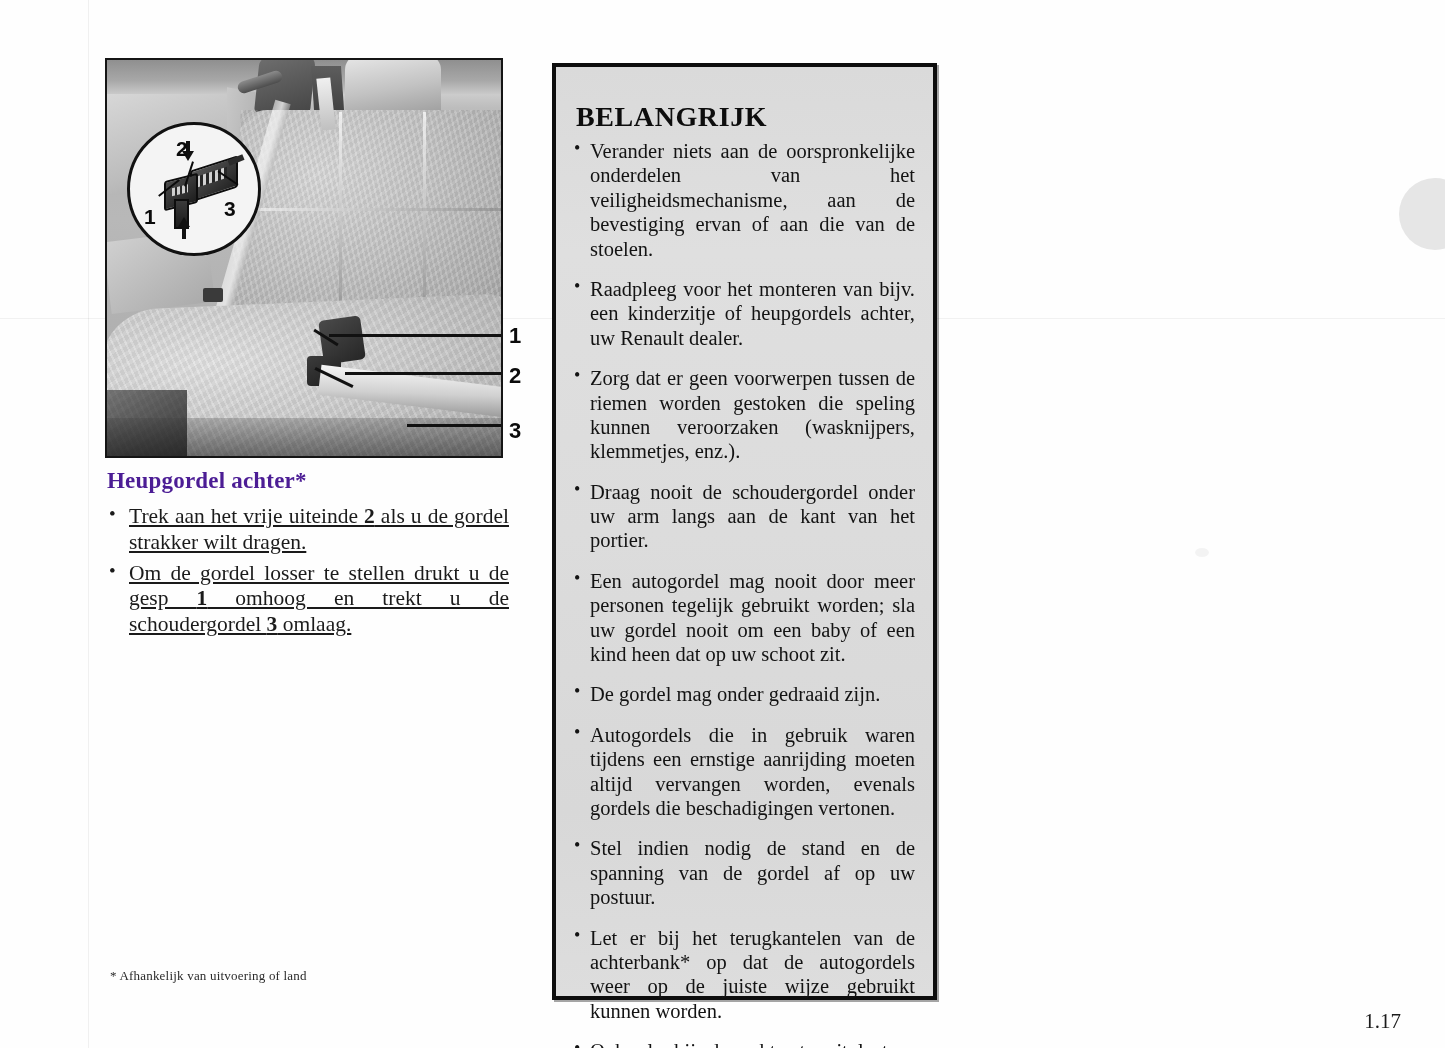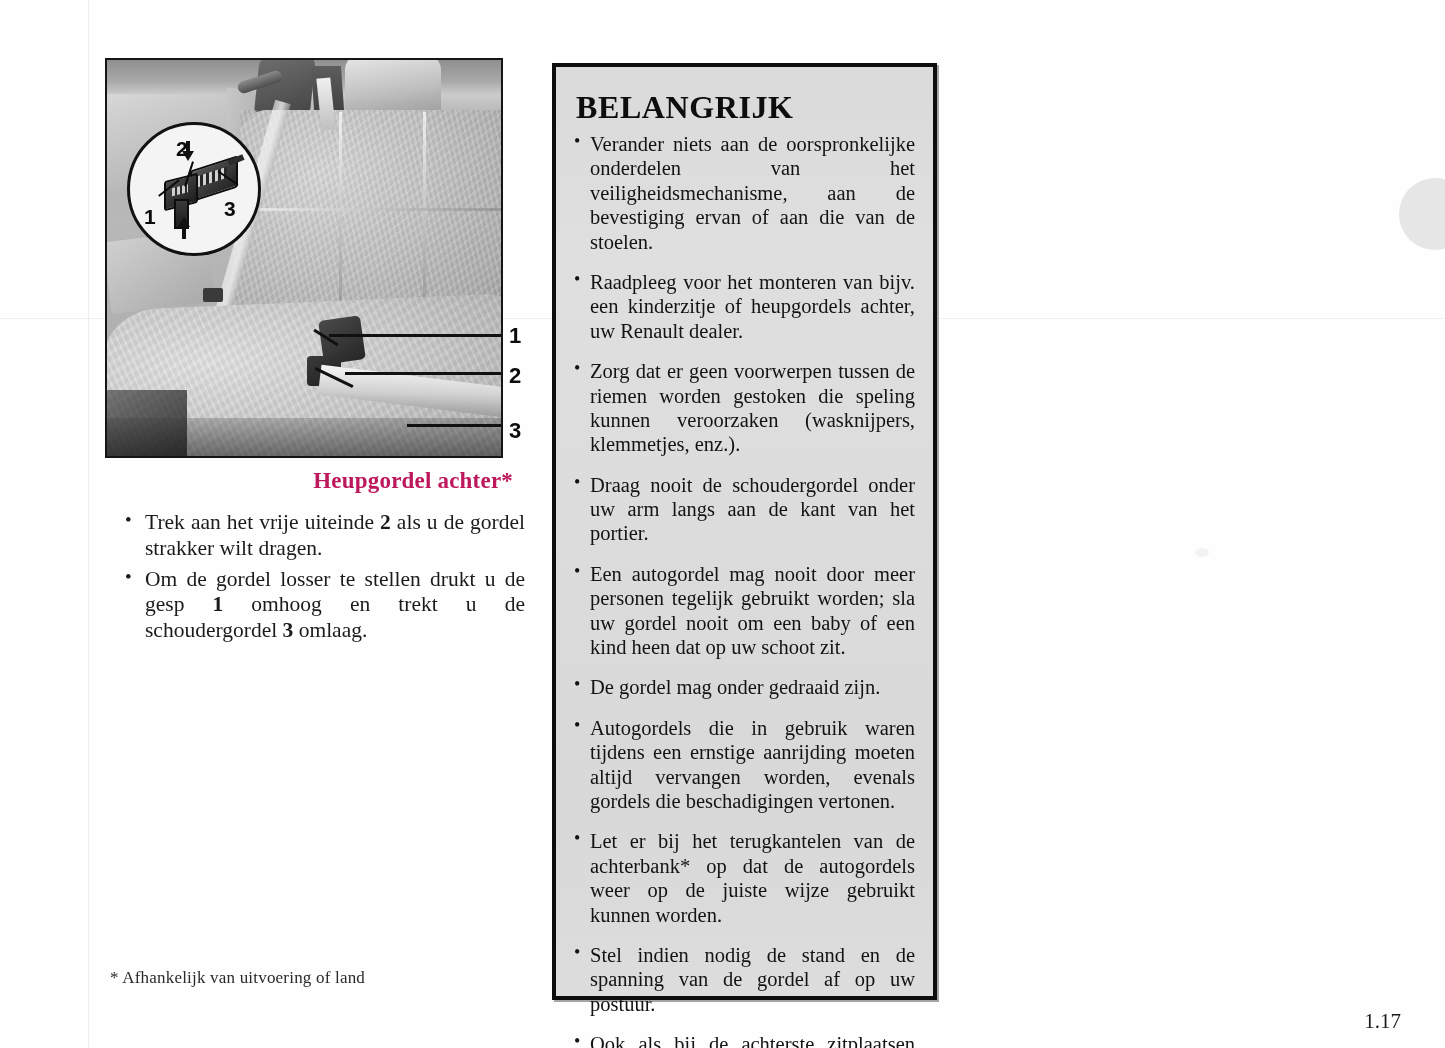--- a/index.html
+++ b/index.html
@@ -363,36 +363,36 @@
     color: #0b0b0b;
   }
 
   
   .sec-title {
     font-family: "Liberation Serif", serif;
     font-weight: bold;
     font-size: 23px;
     letter-spacing: .2px;
     margin: 10px 0 10px 2px;
-    color: #be185d;
-    text-align: right;
+    color: #4c1d95;
   }
   .intro {
     font-size: 21.5px;
     line-height: 1.18;
     margin: 0 0 22px 2px;
     text-align: justify;
     width: 400px;
     color: #1b1b1b;
   }
   .bul-list {
     list-style: none;
-    margin: 16px;
+    margin: 0;
     padding: 0 0 0 2px;
     width: 402px;
+    text-decoration: underline;
   }
   .bul-list li {
     position: relative;
     padding-left: 22px;
     font-size: 21.5px;
     line-height: 1.2;
     text-align: justify;
     margin-bottom: 5px;
     color: #1b1b1b;
   }
@@ -400,21 +400,21 @@
     content: "\2022";
     position: absolute;
     left: 2px;
     top: -1px;
     font-size: 19px;
   }
   .footnote {
     position: absolute;
     left: 110px;
     top: 968px;
-    font-size: 17px;
+    font-size: 13px;
     color: #2a2a2a;
     letter-spacing: .2px;
   }
   .page-num {
     position: absolute;
     right: 44px;
     bottom: 14px;
     font-size: 21px;
     color: #1b1b1b;
   }
@@ -435,23 +435,23 @@
     position: absolute;
     inset: 0;
     padding: 22px 18px 10px 16px;
     box-sizing: border-box;
     background:
       linear-gradient(180deg,#dadada 0%,#dfdfdf 20%,#dcdcdc 50%,#d8d8d8 80%,#dddddd 100%);
   }
   .warn-title {
     font-family: "Liberation Serif", serif;
     font-weight: bold;
-    font-size: 32px;
+    font-size: 28px;
     letter-spacing: .6px;
-    margin: 0 0 6px 4px;
+    margin: 12px 0 6px 4px;
     color: #0d0d0d;
   }
   .warn-list {
     list-style: none;
     margin: 0;
     padding: 0;
   }
   .warn-list li {
     position: relative;
     padding-left: 18px;
@@ -550,22 +550,22 @@
     <div class="warn-inner">
       <div class="warn-title">BELANGRIJK</div>
       <ul class="warn-list">
         <li>Verander niets aan de oorspronkelijke onderdelen van het veiligheidsmechanisme, aan de bevestiging ervan of aan die van de stoelen.</li>
         <li>Raadpleeg voor het monteren van bijv. een kinderzitje of heupgordels achter, uw Renault dealer.</li>
         <li>Zorg dat er geen voorwerpen tussen de riemen worden gestoken die speling kunnen veroorzaken (wasknijpers, klemmetjes, enz.).</li>
         <li>Draag nooit de schoudergordel onder uw arm langs aan de kant van het portier.</li>
         <li>Een autogordel mag nooit door meer personen tegelijk gebruikt worden; sla uw gordel nooit om een baby of een kind heen dat op uw schoot zit.</li>
         <li>De gordel mag onder gedraaid zijn.</li>
         <li>Autogordels die in gebruik waren tijdens een ernstige aanrijding moeten altijd vervangen worden, evenals gordels die beschadigingen vertonen.</li>
+        <li>Stel indien nodig de stand en de spanning van de gordel af op uw postuur.</li>
         <li>Let er bij het terugkantelen van de achterbank* op dat de autogordels weer op de juiste wijze gebruikt kunnen worden.</li>
-        <li>Stel indien nodig de stand en de spanning van de gordel af op uw postuur.</li>
         <li>Ook als bij de achterste zitplaatsen geen gordels gemonteerd zijn*, zijn de bevestigingspunten er wel voor aanwezig. Uw Renault dealer kan deze gordels voor u monteren.</li>
       </ul>
     </div>
   </div>
 
   <div class="footnote">* Afhankelijk van uitvoering of land</div>
   <div class="page-num">1.17</div>
 
 </div>
 

